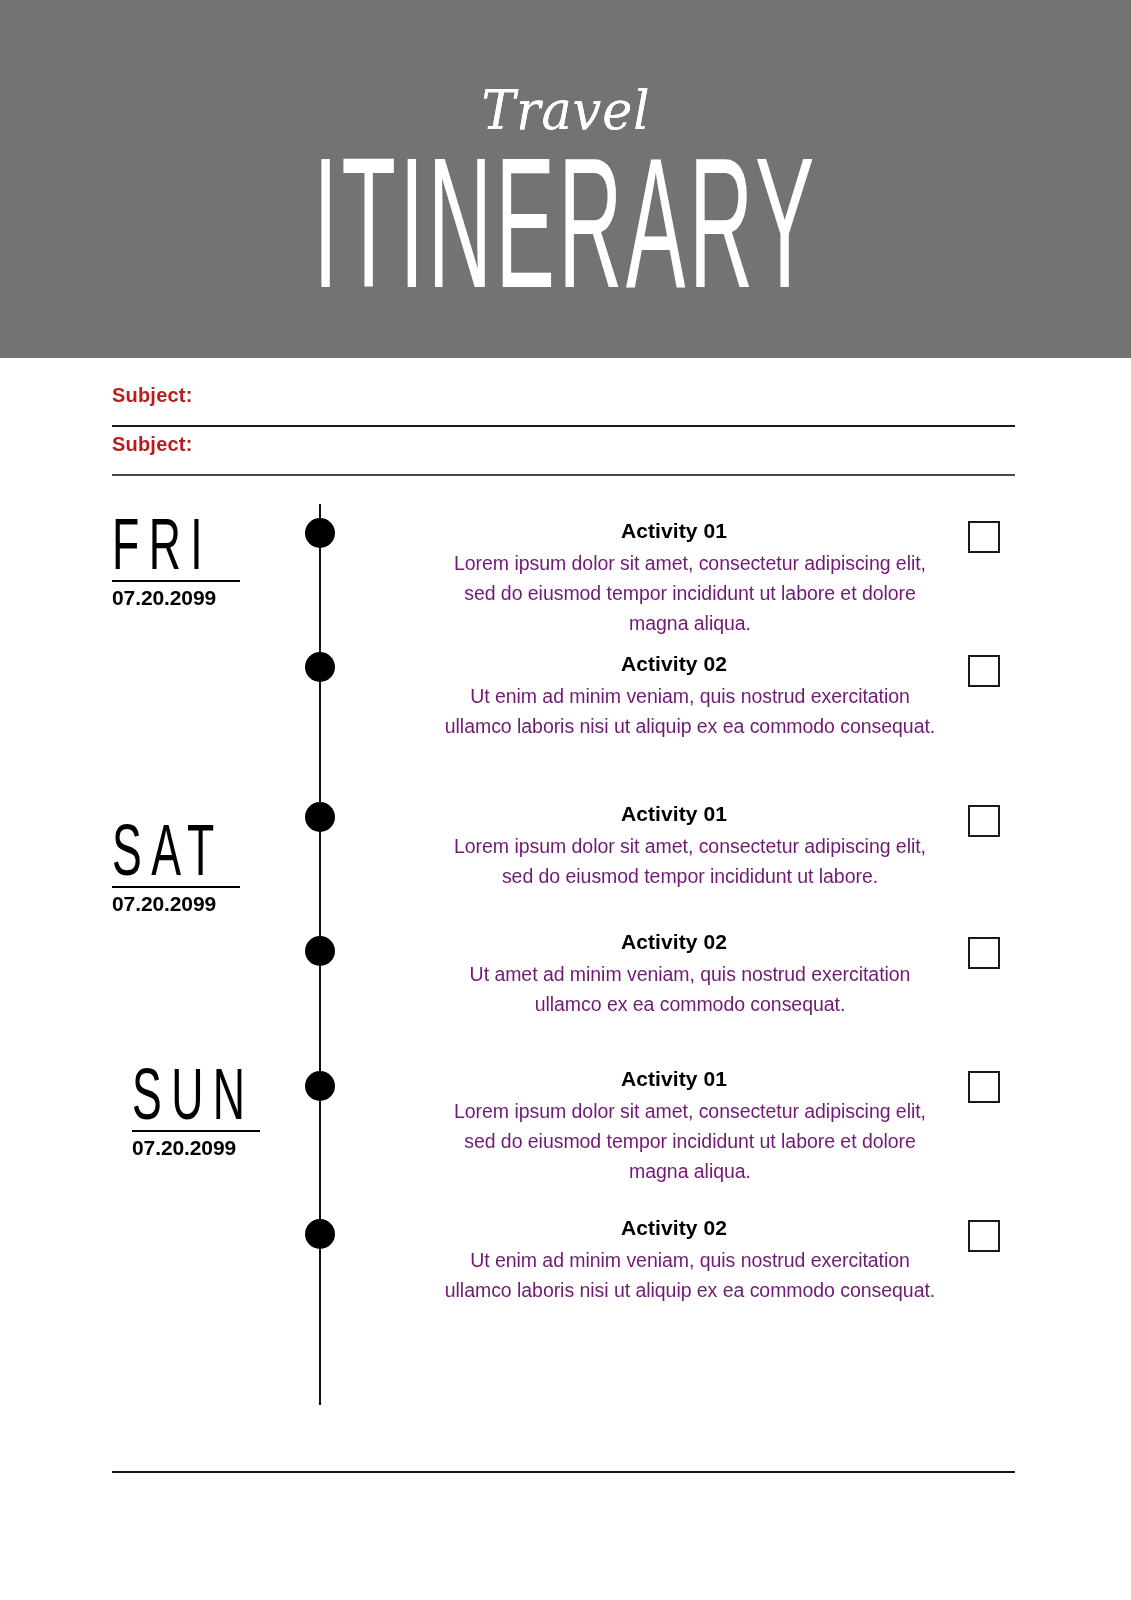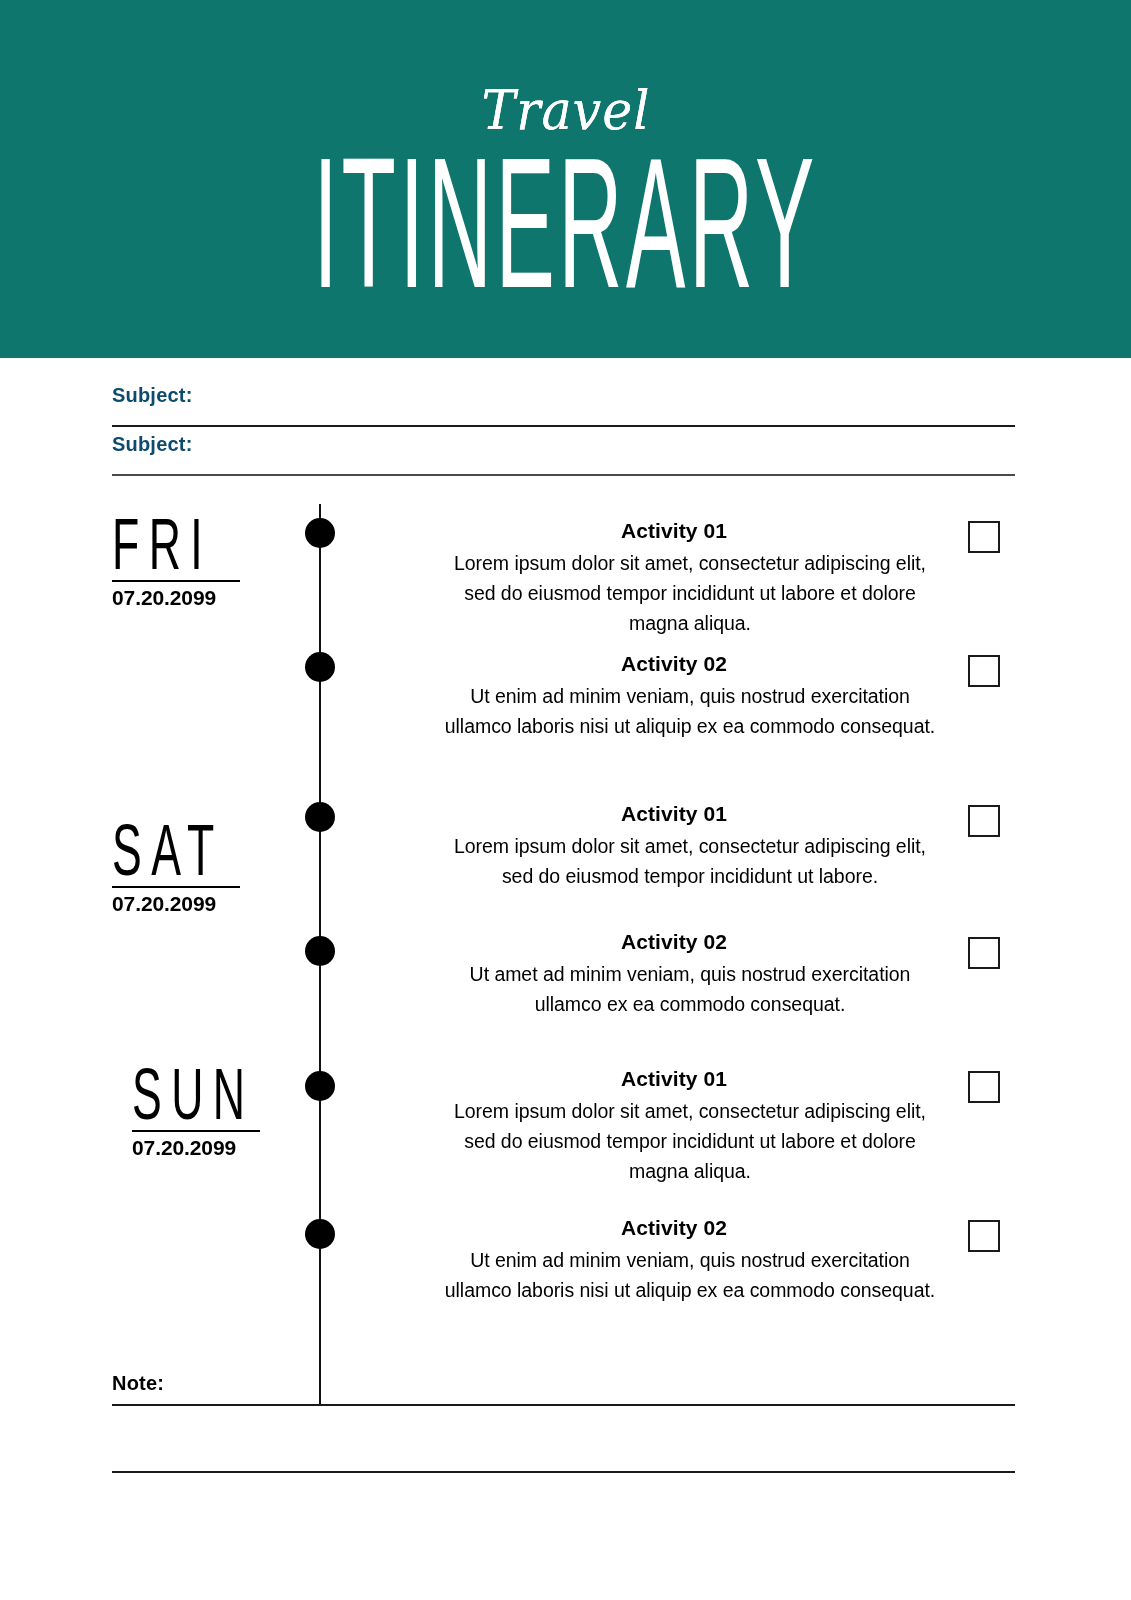--- a/index.html
+++ b/index.html
@@ -20,21 +20,21 @@
     overflow: hidden;
   }
 
   
   .header-banner {
     position: absolute;
     left: 0;
     top: 0;
     width: 1131px;
     height: 358px;
-    background: #0f766e;
+    background: #737373;
     display: flex;
     flex-direction: column;
     align-items: center;
     justify-content: flex-start;
   }
 
   .script-title {
     color: #ffffff;
     font-family: "DejaVu Serif", serif;
     font-style: italic;
@@ -69,21 +69,21 @@
   }
 
   .field-row {
     position: relative;
     height: 49px;
   }
 
   .field-label {
     font-size: 20px;
     font-weight: 700;
-    color: #0c4a6e;
+    color: #b91c1c;
     letter-spacing: 0.2px;
     line-height: 26px;
     padding-top: 4px;
     display: inline-block;
   }
 
   .field-rule {
     position: absolute;
     left: 0;
     bottom: 0;
@@ -161,21 +161,21 @@
     font-size: 21px;
     font-weight: 700;
     color: #000000;
     letter-spacing: 0.1px;
     line-height: 26px;
   }
 
   .activity-desc {
     font-size: 19.5px;
     font-weight: 400;
-    color: #000000;
+    color: #701a75;
     line-height: 30px;
     letter-spacing: -0.05px;
     margin-top: 4px;
     margin-left: 32px;
   }
 
   .dot {
     position: absolute;
     left: 305px;
     width: 30px;
@@ -307,19 +307,15 @@
 
     <div class="dot" style="top:1219px;"></div>
     <div class="activity" style="top:1215px;">
       <div class="activity-title">Activity 02</div>
       <div class="activity-desc">Ut enim ad minim veniam, quis nostrud exercitation ullamco laboris nisi ut aliquip ex ea commodo consequat.</div>
     </div>
     <div class="checkbox" style="top:1220px;"></div>
 
   </div>
 
-  <div class="note-section">
-    <div class="note-label">Note:</div>
-    <div class="note-rule"></div>
-  </div>
   <div class="note-rule-2"></div>
 
 </div>
 
 </body></html>

